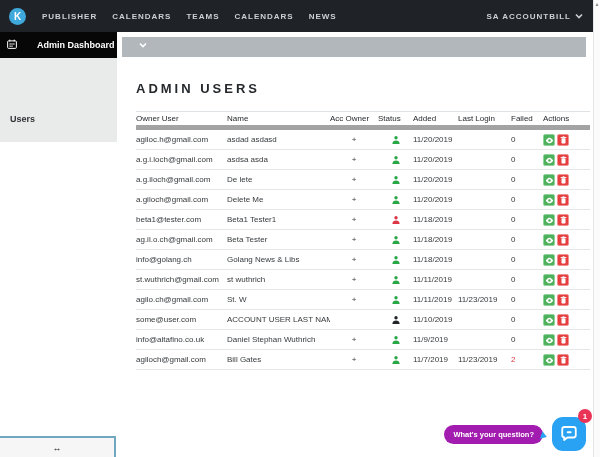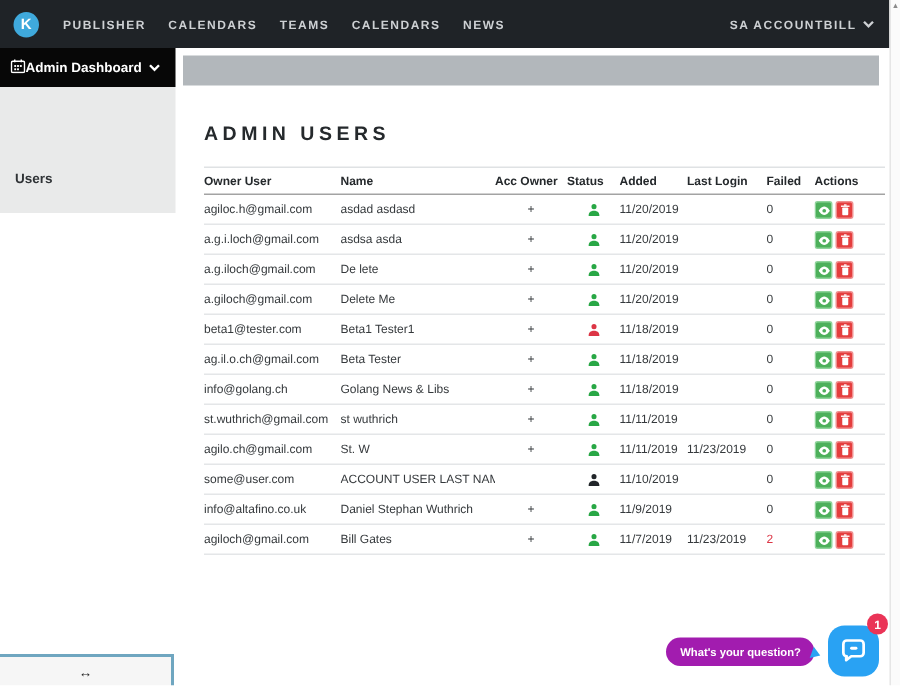--- a/index.html
+++ b/index.html
@@ -33,21 +33,21 @@
   .chev svg { display:block; }
 
   
   .sidebar {
     position:absolute; top:32px; left:0; width:117px; height:425px; background:#fff; z-index:4;
   }
   .sidebar-header {
     height:26px; background:#070707; color:#fff; display:flex; align-items:center;
     padding:0 7px; font-size:9px; font-weight:bold; cursor:pointer;
   }
-  .sidebar-header .hdr-label { margin:0 0; white-space:nowrap; }
+  .sidebar-header .hdr-label { margin:0 20px; white-space:nowrap; }
   .side-menu { background:#e9eaea; padding:4px 0 10px 0; }
   .side-item {
     padding:8px 10px; font-size:9px; color:#2f3336; cursor:pointer; white-space:nowrap;
   }
   .side-item.c-active { font-weight:bold;margin-top:44px; }
   .collapse-box {
     position:absolute; left:0; bottom:0; width:116px; height:21px;
     background:#f6f6f6; border-top:2px solid #6fa6c0; border-right:2px solid #6fa6c0;
     display:flex; align-items:center; justify-content:center;
     font-size:9px; color:#222; cursor:pointer;
@@ -65,22 +65,22 @@
     color:#25292c;
   }
 
   .table-wrap { margin:15px 0 0 19px; width:454px; }
   .trow {
     display:grid;
     grid-template-columns:91px 103px 48px 35px 45px 53px 32px 47px;
     align-items:center;
   }
   .thead {
-    font-size:8px; font-weight:bold; color:#25292c;
-    border-top:1px solid #dfe2e4; border-bottom:1px solid #a3a3a3;
+    font-size:8px; font-weight:normal; color:#25292c;
+    border-top:1px solid #dfe2e4; border-bottom:5px solid #a3a3a3;
     height:19px;
   }
   .tbody .trow {
     height:20px; border-bottom:1px solid #e4e6e8; font-size:8px; color:#35393c;
   }
   .cell { white-space:nowrap; overflow:hidden; }
   .cell.center { text-align:center; }
   .cell.icon-cell { display:flex; justify-content:center; }
   .person-icon svg { display:block; }
   .c-green { color:#28a745; }

